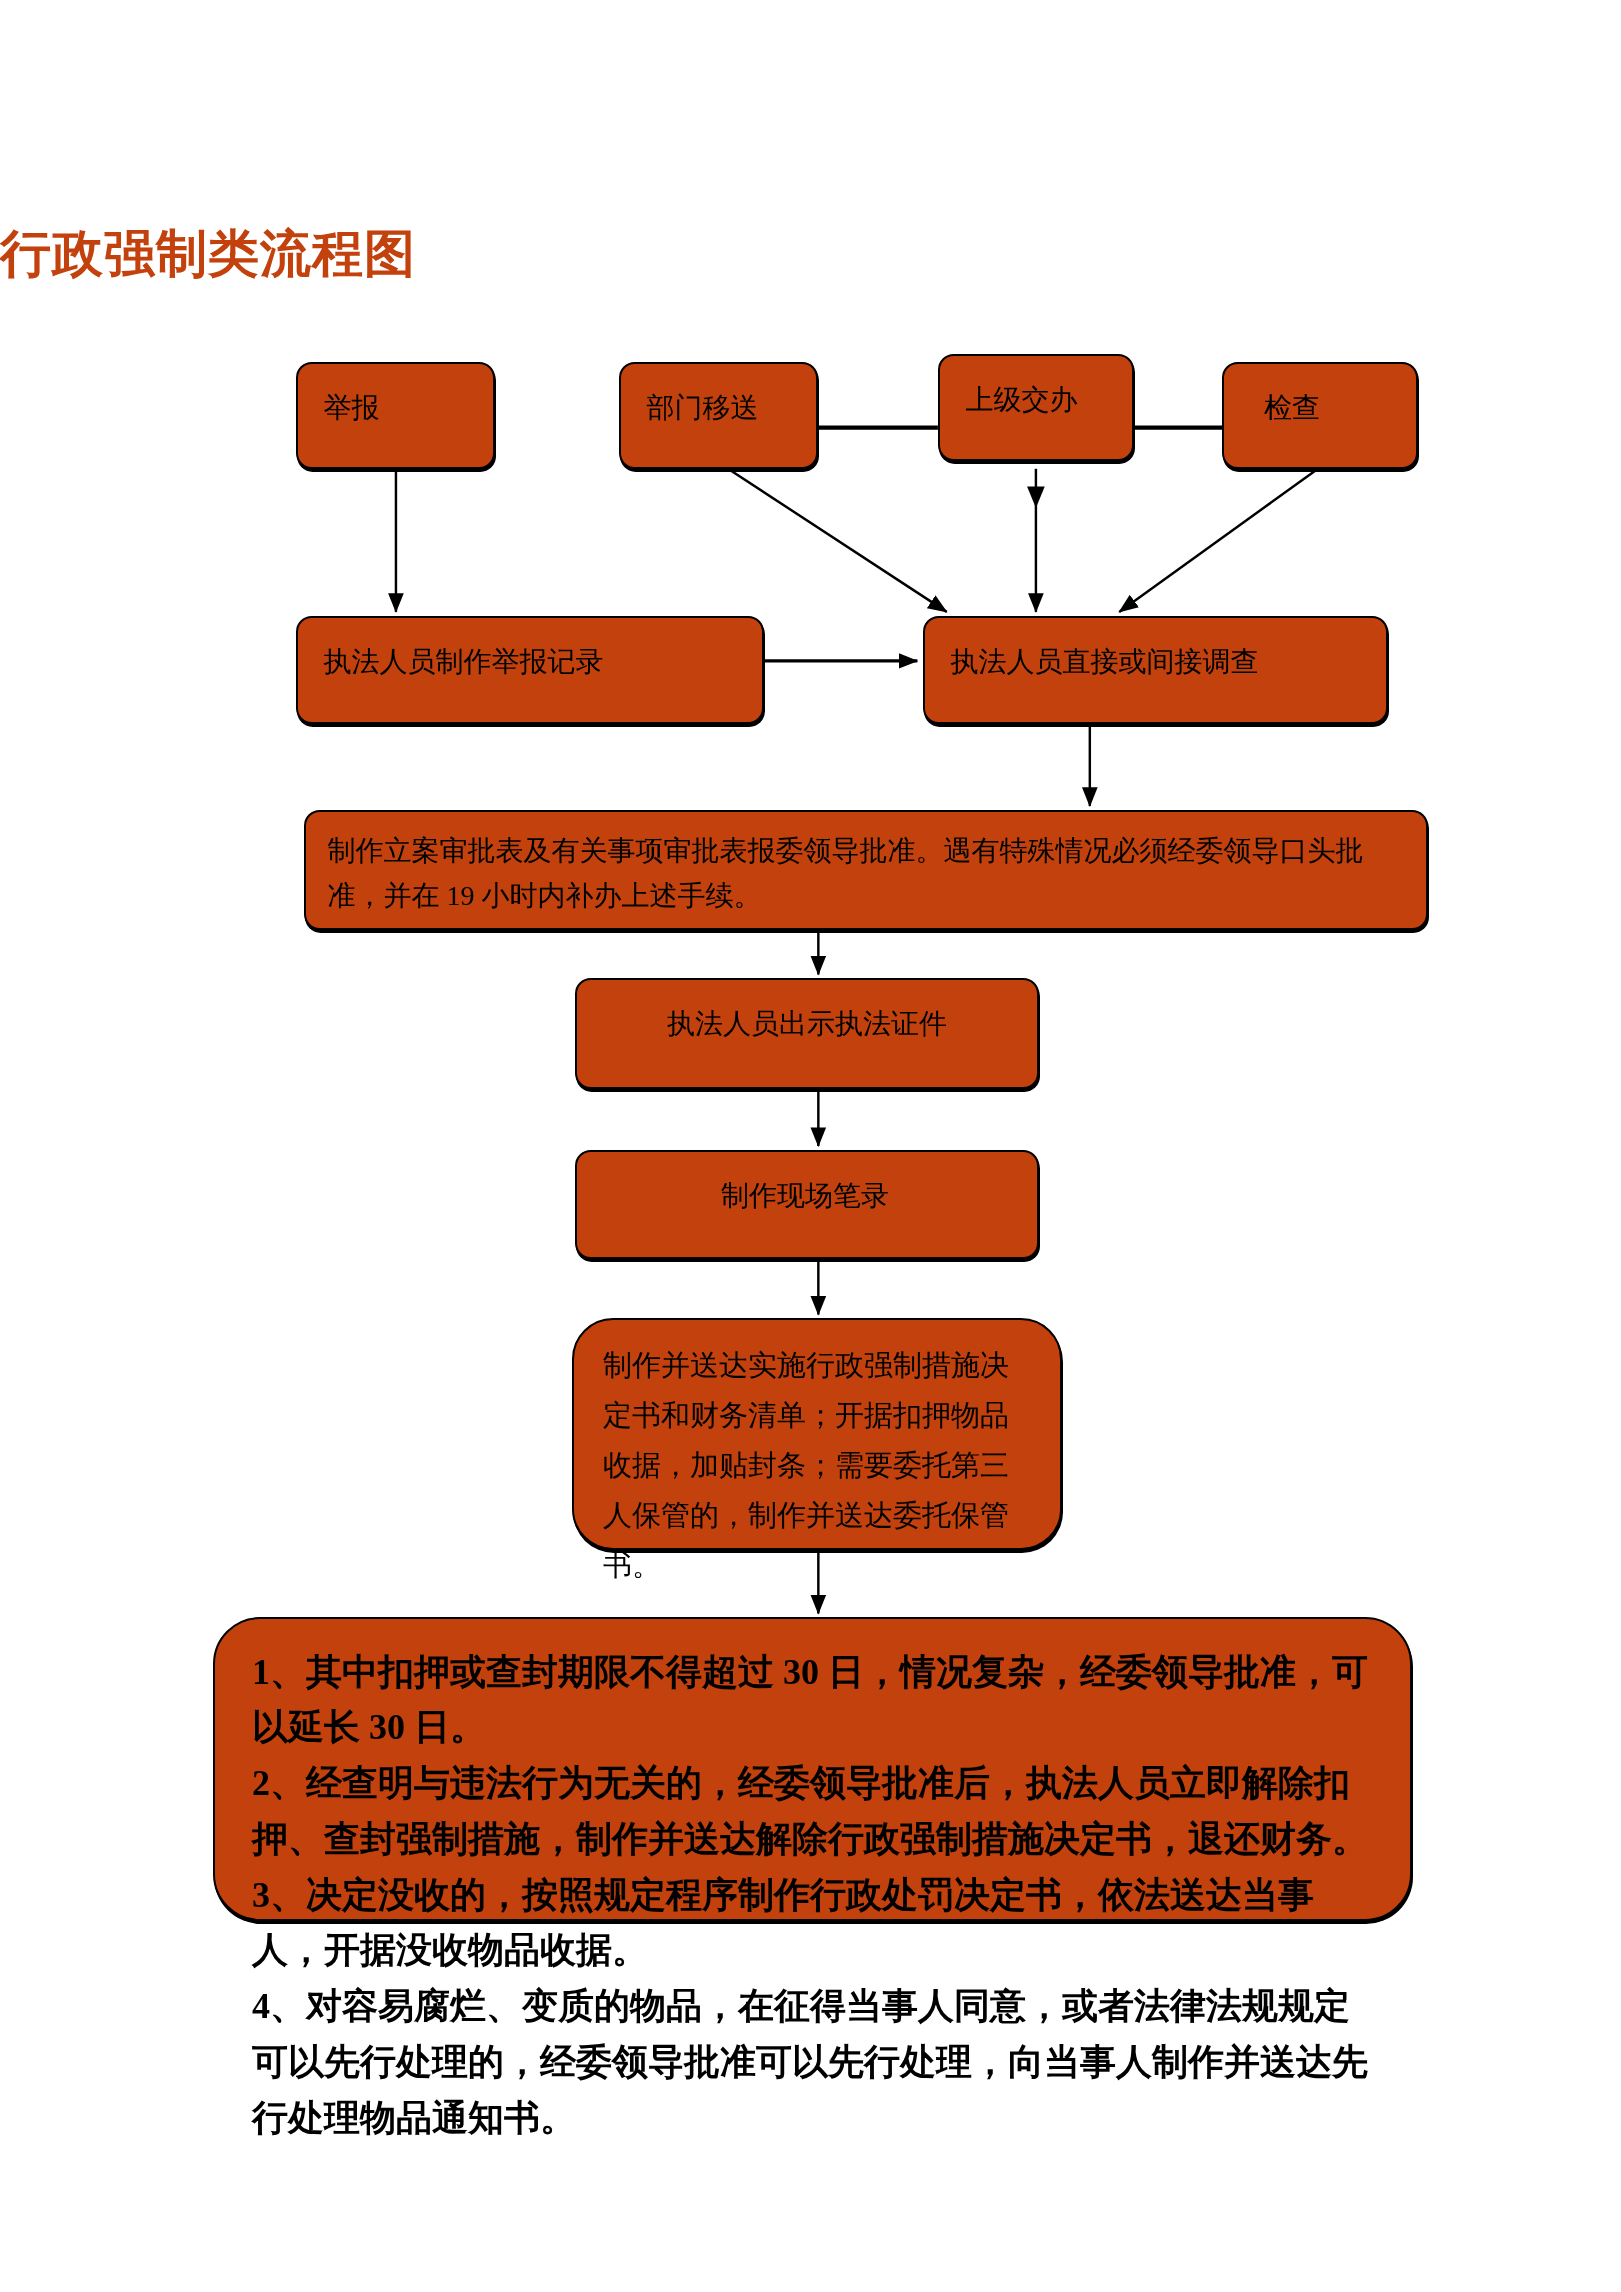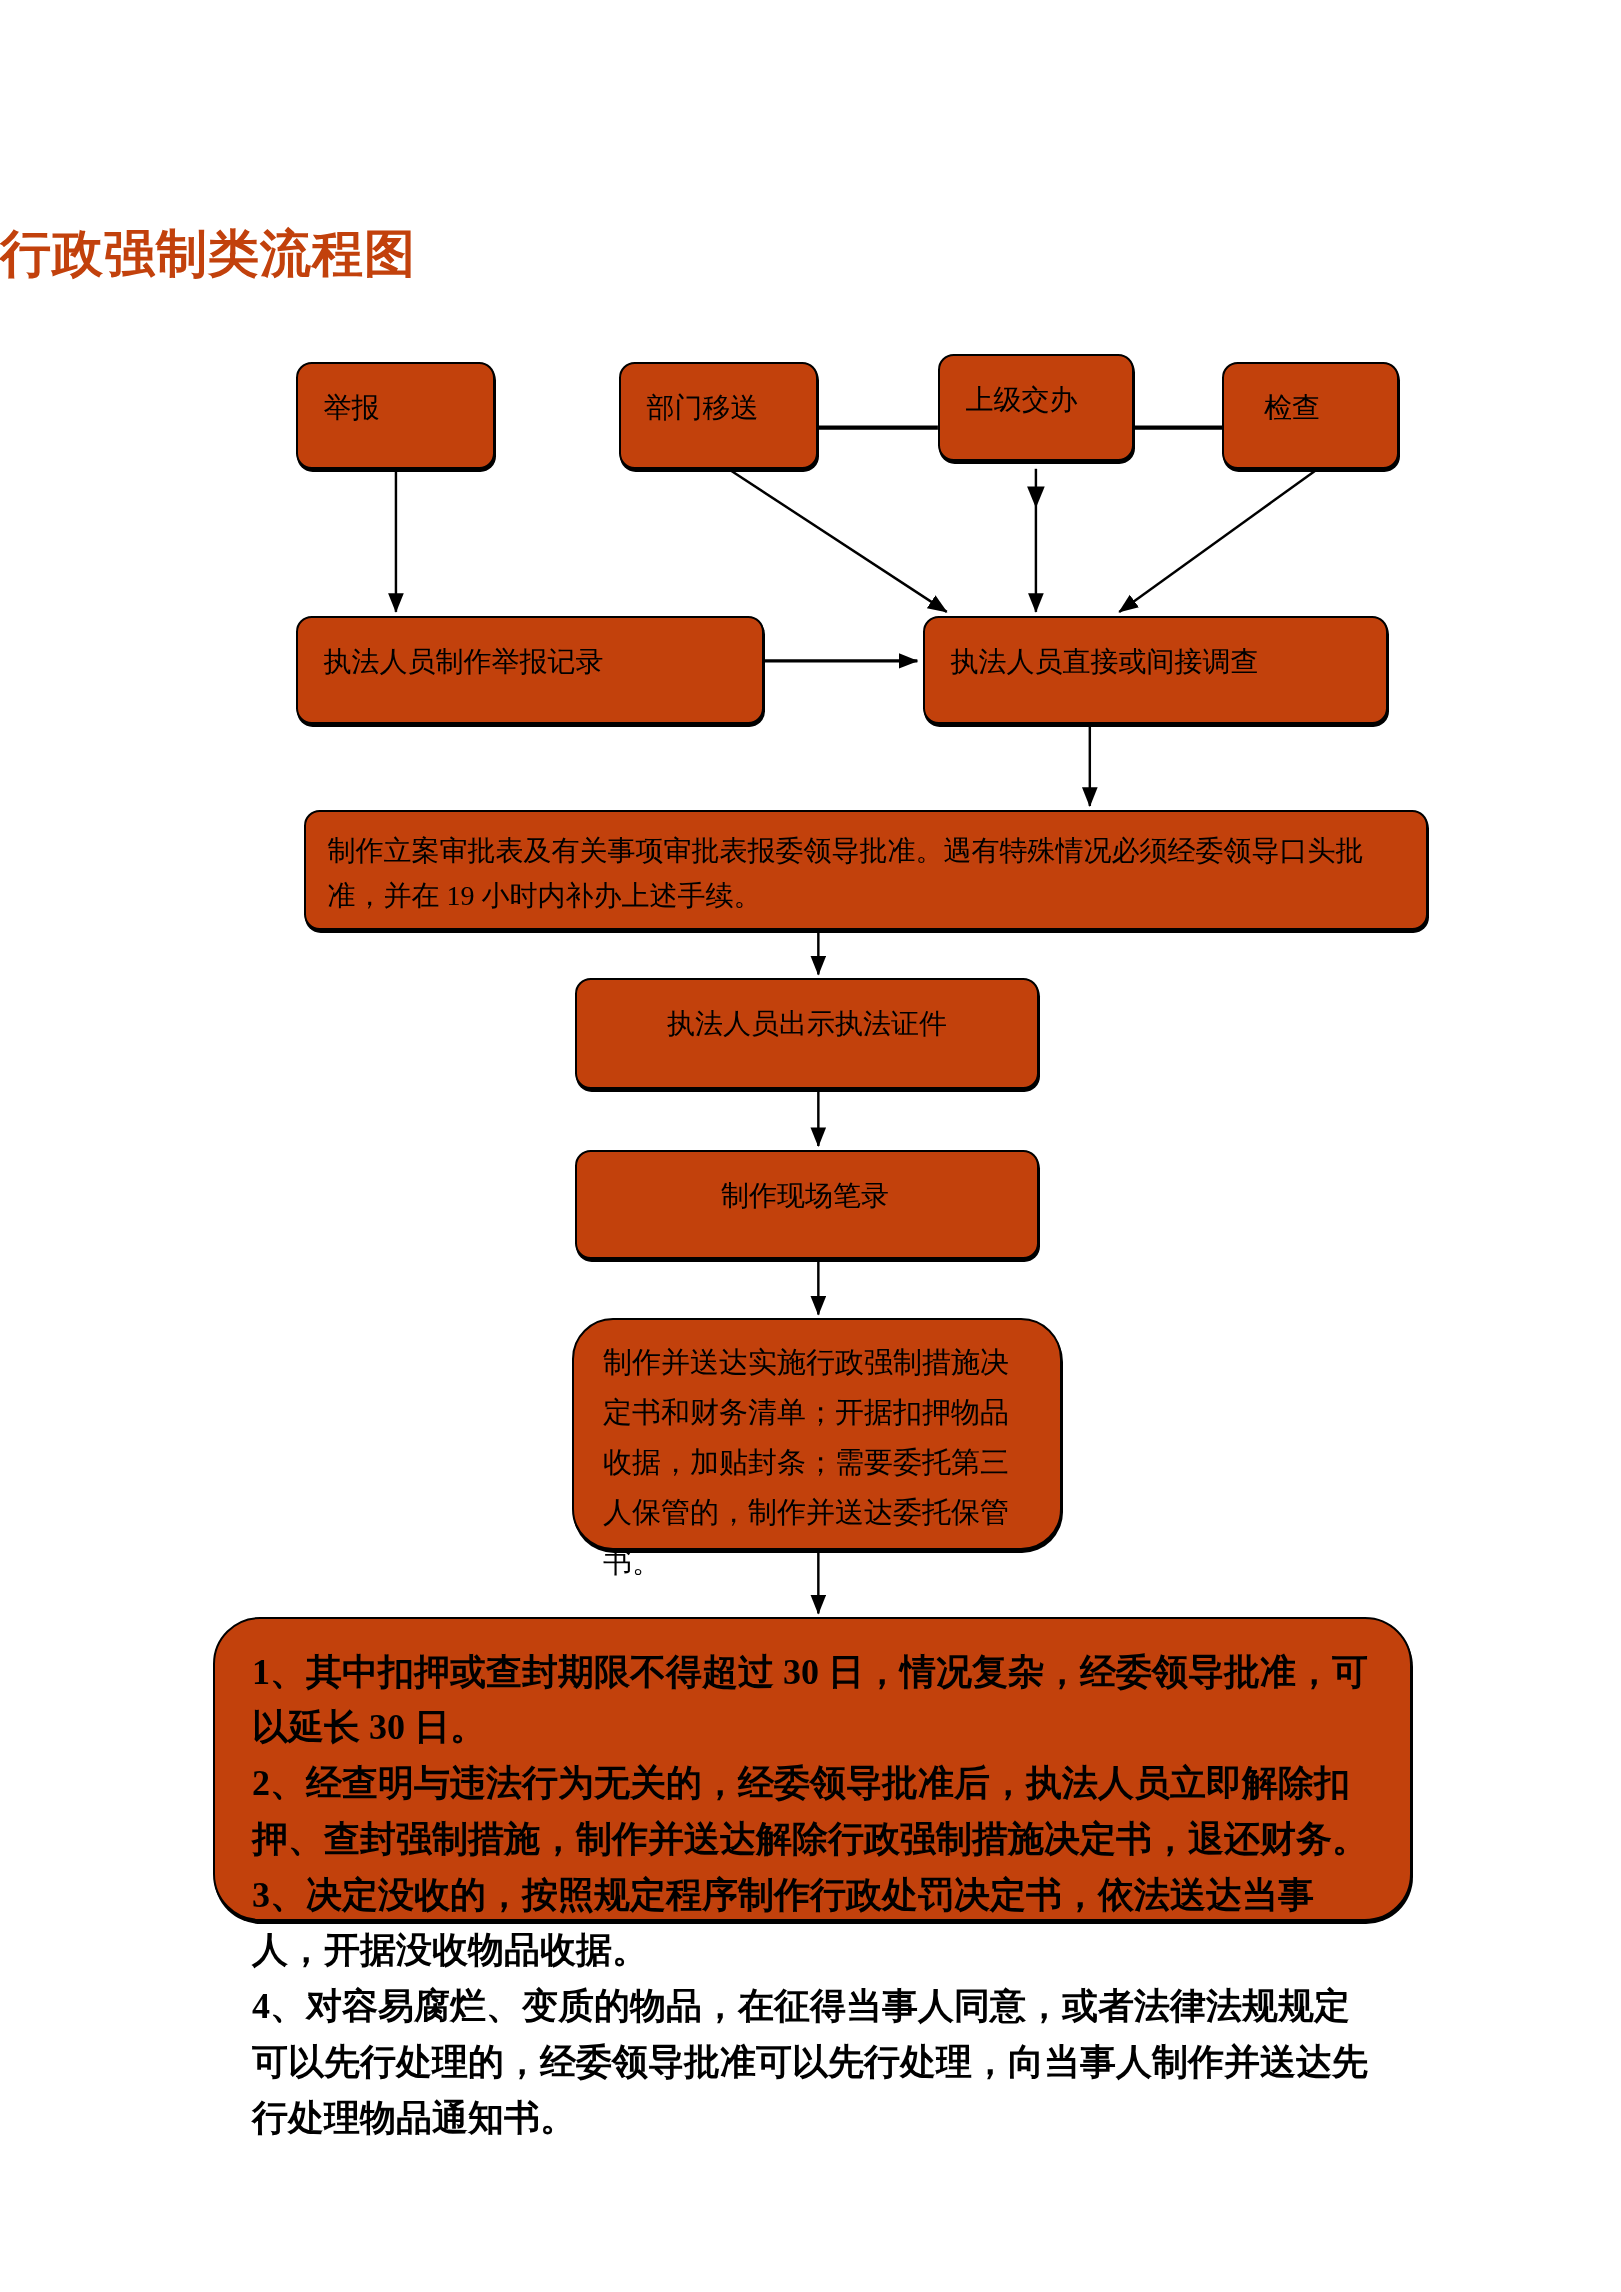--- a/index.html
+++ b/index.html
@@ -29,21 +29,21 @@
     border: 2.9px solid #000;
     border-radius: 15.7px;
     box-shadow: 1px 2.9px 0 #000;
     font-size: 28px;
     line-height: 1.45;
     color: #000;
     z-index: 2;
   }
   .node.pad-left { padding: 23.5px 21.6px 0 25.5px; text-align: left; }
   .node.center   { padding: 23.5px 9.8px 0 9.8px; text-align: center; }
-  .node.big-round { border-radius: 41px; font-family: Liberation Mono, monospace; }
+  .node.big-round { border-radius: 41px; }
   .node.notes-round { border-radius: 47px; }
   .wide-text { padding: 15.7px 23.5px 0 21.6px; line-height: 1.62; }
   .tall-text { padding: 19.6px 27.4px 0 29px; font-size: 29px; line-height: 1.73; }
   .notes-body { padding: 25.5px 39px 0 37px; font-size: 36px; line-height: 1.55; font-weight: bold; }
   .notes-body p { margin: 0; }
   svg.connectors {
     position: absolute;
     left: 0; top: 0;
     width: 1621px; height: 2293px;
     z-index: 3;
@@ -59,21 +59,21 @@
 
   <div class="node pad-left" style="left:296px; top:362px; width:199px; height:107px;">
     <span>举报</span>
   </div>
   <div class="node pad-left" style="left:619px; top:362px; width:199px; height:107px;">
     <span>部门移送</span>
   </div>
   <div class="node pad-left" style="left:938px; top:354px; width:196px; height:107px;">
     <span>上级交办</span>
   </div>
-  <div class="node pad-left" style="left:1222px; top:362px; width:177px; height:107px;padding-left:40px;">
+  <div class="node pad-left" style="left:1222px; top:362px; width:196px; height:107px;padding-left:40px;">
     <span>检查</span>
   </div>
 
   <div class="node pad-left" style="left:923px; top:616px; width:465px; height:108px;">
     <span>执法人员直接或间接调查</span>
   </div>
   <div class="node pad-left" style="left:296px; top:616px; width:468px; height:108px;">
     <span>执法人员制作举报记录</span>
   </div>
 

